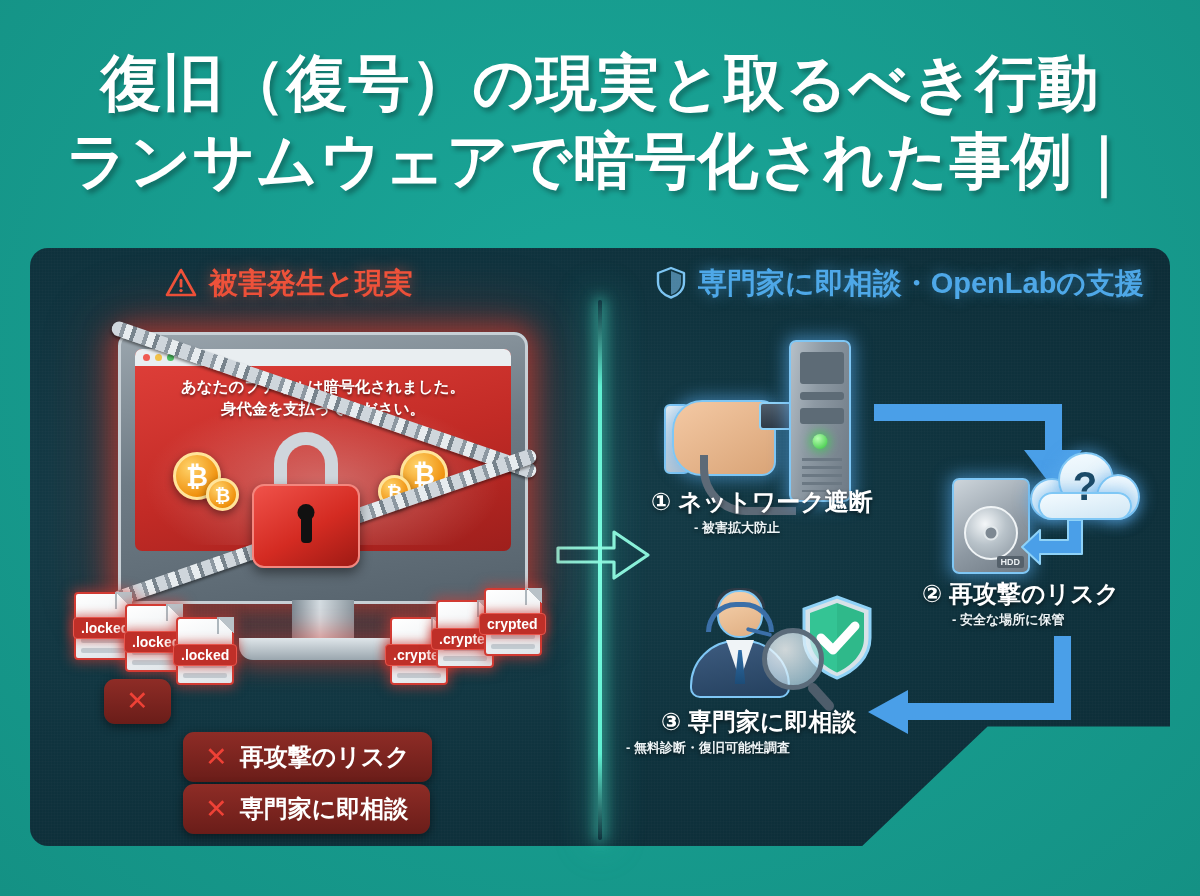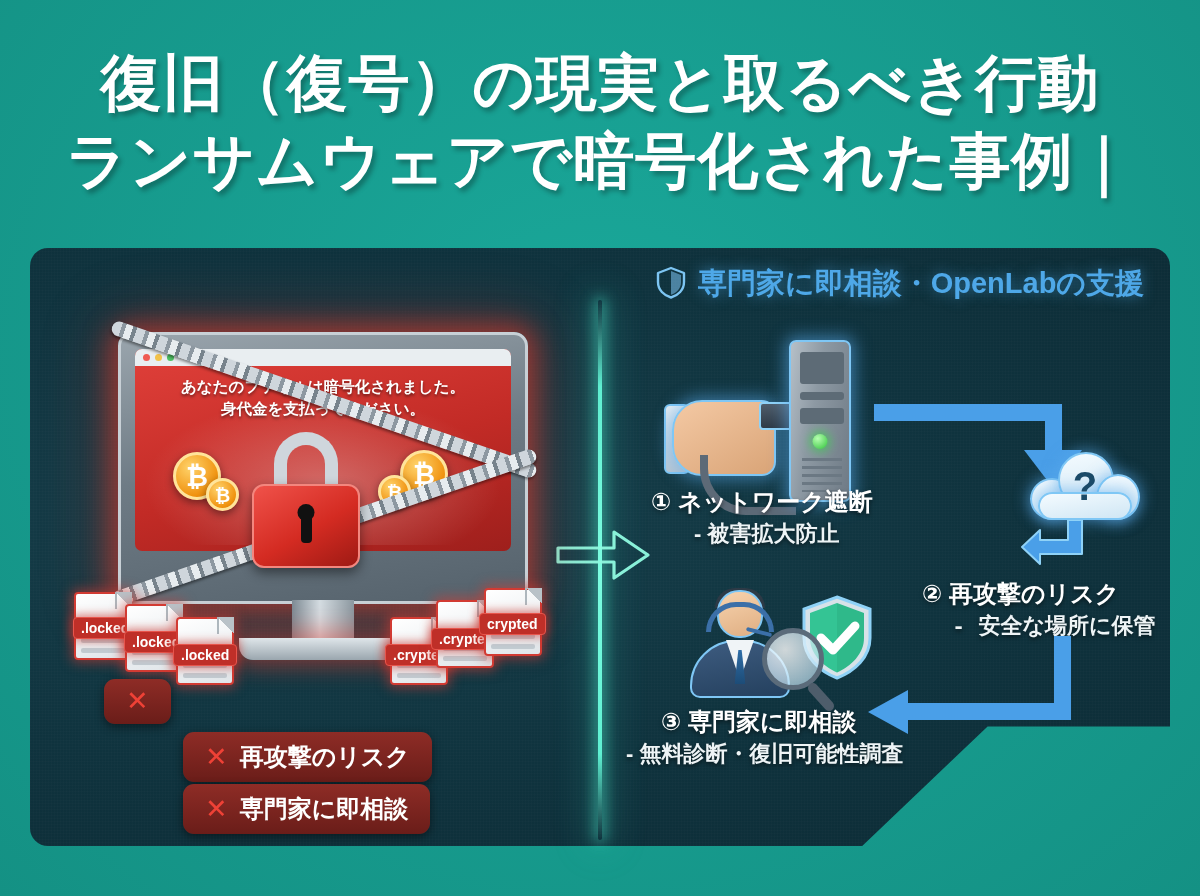--- a/index.html
+++ b/index.html
@@ -127,24 +127,24 @@
     padding:9px 22px; color:#ffffff; font-size:24px; font-weight:bold;
     box-shadow:0 3px 10px rgba(0,0,0,.45); white-space:nowrap; }
   .pill .x { color:#ef4136; font-size:27px; line-height:1; }
   .p1 { left:104px; top:679px; }
   .p2 { left:183px; top:732px; }
   .p3 { left:183px; top:784px; }
 
   
   .step-title { position:absolute; color:#ffffff; font-weight:bold; font-size:24px;
     white-space:nowrap; text-shadow:0 2px 4px rgba(0,0,0,.55); }
-  .step-sub { position:absolute; color:#eef4f6; font-weight:bold; font-size:22px;
+  .step-sub { position:absolute; color:#eef4f6; font-weight:bold; font-size:13px;
     white-space:nowrap; text-shadow:0 2px 4px rgba(0,0,0,.55); }
   .s1t{left:651px;top:486px;} .s1s{left:694px;top:519px;}
-  .s2t{left:922px;top:578px;} .s2s{left:952px;top:611px;font-family:Liberation Mono, monospace;}
+  .s2t{left:922px;top:578px;} .s2s{left:952px;top:611px;}
   .s3t{left:661px;top:706px;} .s3s{left:626px;top:739px;}
 
   .tower { position:absolute; left:789px; top:340px; width:62px; height:162px;
     background:linear-gradient(100deg,#b6c0c8 0%,#8d99a3 40%,#6e7a85 100%);
     border:2.5px solid #7fc7f5; border-radius:7px;
     box-shadow:0 0 16px 4px rgba(90,170,235,.55); }
   .tower-slot { position:absolute; left:9px; width:44px; background:#5d6b76; border-radius:3px; }
   .led { position:absolute; left:50%; transform:translateX(-50%); top:92px; width:15px; height:15px;
     border-radius:50%; background:radial-gradient(circle at 35% 30%,#b6ffb0,#2fc23a);
     box-shadow:0 0 10px 3px rgba(60,210,80,.7); }
@@ -230,20 +230,30 @@
 
   <div class="title-wrap">
     <div class="title-line">復旧（復号）の現実と取るべき行動</div>
     <div class="title-line">ランサムウェアで暗号化された事例｜</div>
   </div>
 
   <div class="panel">
     <div class="panel-noise"></div>
   </div>
 
+  <div class="sec-head head-left">
+    <span>
+      <svg width="32" height="29" viewBox="0 0 32 29">
+        <path d="M16 2 L30 27 L2 27 Z" fill="none" stroke="#f0543c" stroke-width="2.6" stroke-linejoin="round"></path>
+        <rect x="14.6" y="11" width="2.8" height="8.5" rx="1.2" fill="#f0543c"></rect>
+        <circle cx="16" cy="22.6" r="1.7" fill="#f0543c"></circle>
+      </svg>
+    </span>
+    <span class="lbl">被害発生と現実</span>
+  </div>
 
   <div class="sec-head head-right">
     <span>
       <svg width="30" height="33" viewBox="0 0 30 33">
         <path d="M15 2 L28 7 V16 C28 24 22 29.5 15 31.5 C8 29.5 2 24 2 16 V7 Z" fill="none" stroke="#7dc5f2" stroke-width="2.4" stroke-linejoin="round"></path>
         <path d="M15 5 L25 9 V16.5 C25 22.6 20.4 27 15 28.8 Z" fill="#7dc5f2" opacity=".55"></path>
       </svg>
     </span>
     <span class="lbl">専門家に即相談・OpenLabの支援</span>
   </div>
@@ -361,20 +371,26 @@
   <div class="step-title s1t">
     <span>①</span>
     <span>ネットワーク遮断</span>
   </div>
   <div class="step-sub s1s">- 被害拡大防止</div>
 
   <div class="arr arr-h1"></div>
   <div class="arr arr-v1"></div>
   <div class="arrow-head ah-down"></div>
 
+  <div class="hdd">
+    <div class="platter">
+      <div class="spindle"></div>
+    </div>
+    <div class="hdd-lbl">HDD</div>
+  </div>
   <div class="cloud">
     <div class="cloud-b" style="left:0;   top:26px; width:44px; height:42px;"></div>
     <div class="cloud-b" style="left:28px;top:0;    width:56px; height:56px;"></div>
     <div class="cloud-b" style="left:66px;top:22px; width:44px; height:46px;"></div>
     <div class="cloud-b" style="left:8px; top:40px; width:94px; height:28px; border-radius:16px;"></div>
     <div class="cq">?</div>
   </div>
   <div class="cloud-arr" style="left:1020px; top:520px;">
     <svg width="66" height="48" viewBox="0 0 66 48">
       <path d="M62 0 V34 H20 V44 L2 27 L20 10 V20 H48 V0 Z" fill="#4a9fe8" stroke="#8fd2f7" stroke-width="2" stroke-linejoin="round"></path>

